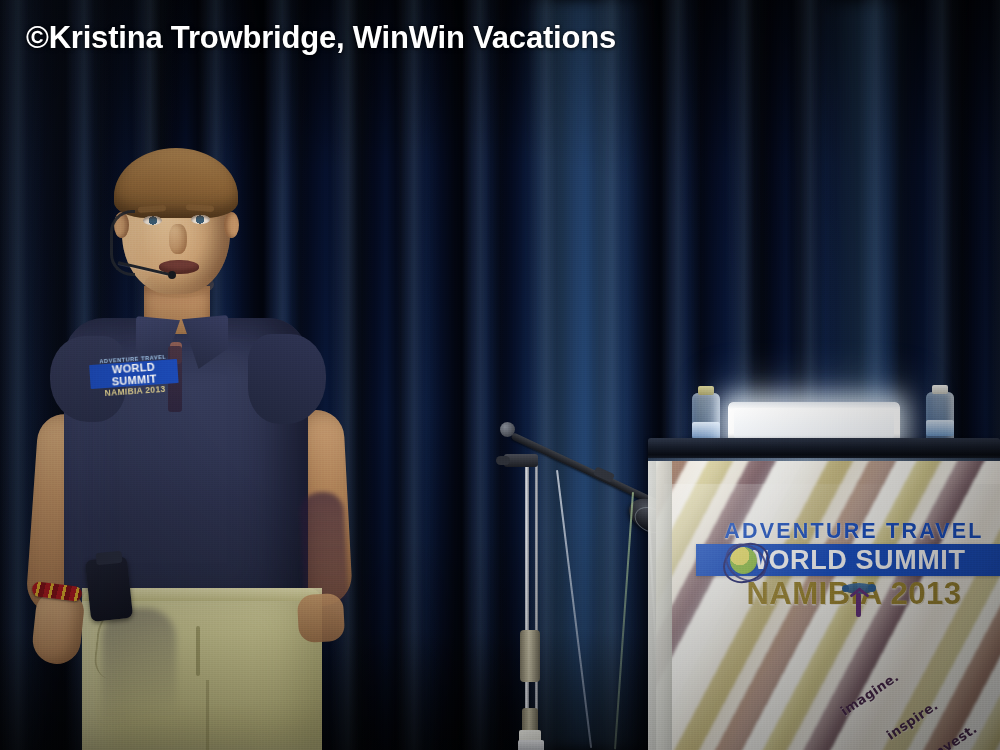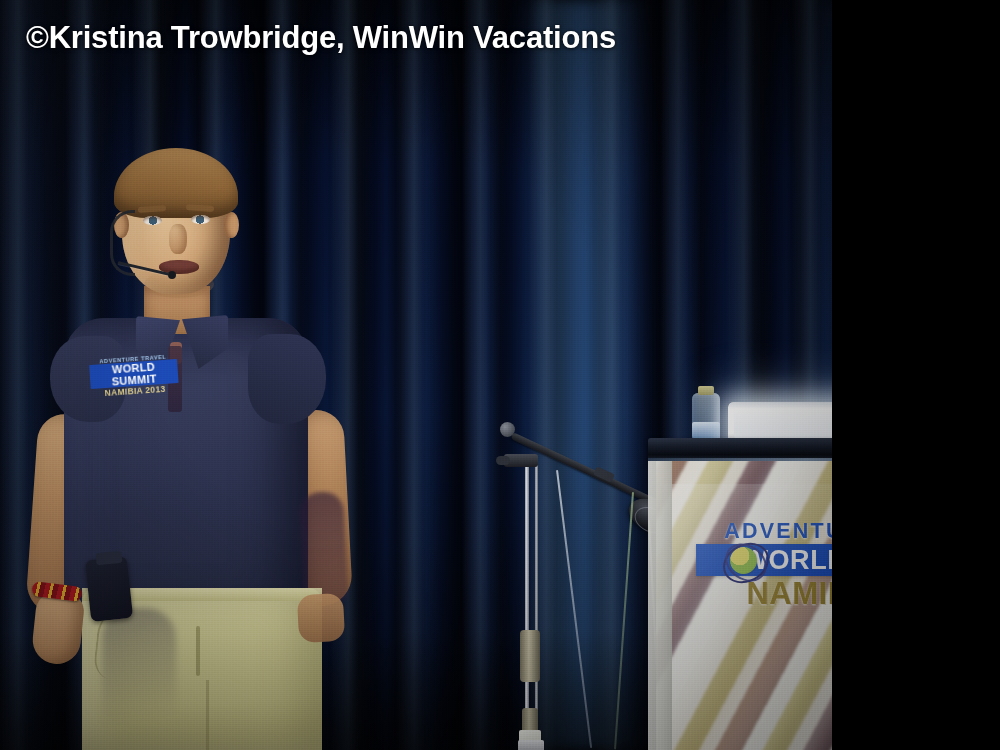--- a/index.html
+++ b/index.html
@@ -1,21 +1,21 @@
 <!DOCTYPE html>
 <html><head>
 <meta charset="utf-8">
 <title>Conference Stage Photo</title>
 <style>
   html,body{margin:0;padding:0;background:#000;}
   body{font-family:"Liberation Sans",sans-serif;}
 
   #photo{
     position:relative;
-    width:832px;height:750px;
+    width:1000px;height:750px;
     overflow:hidden;
     background:#0f172a;
   }
 
   
   .curtain{
     position:absolute;inset:0;
     background:
       linear-gradient(95deg, rgba(10,16,30,.85) 0%, rgba(10,16,30,0) 18%),
       repeating-linear-gradient(90deg,

